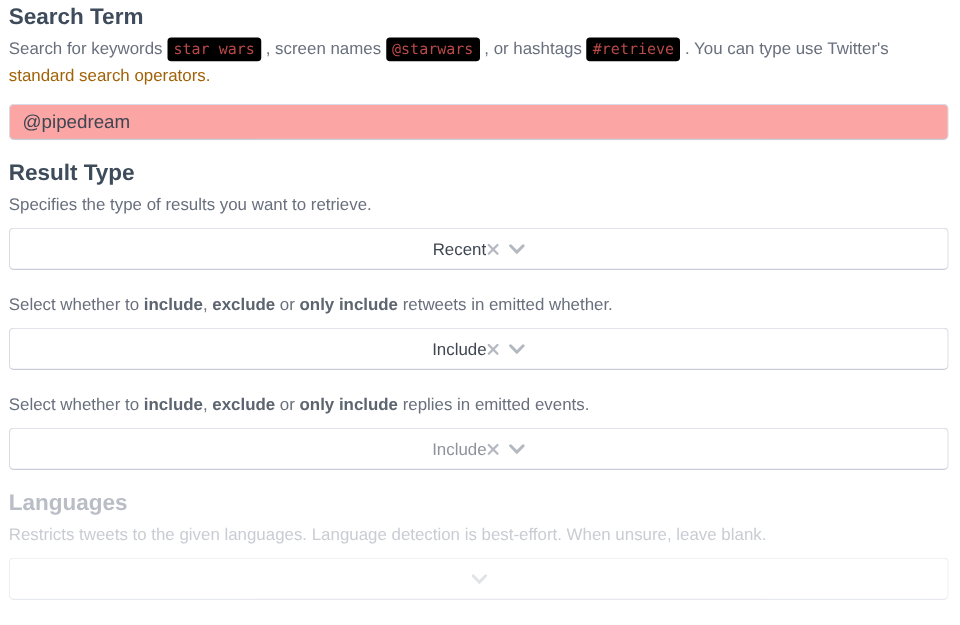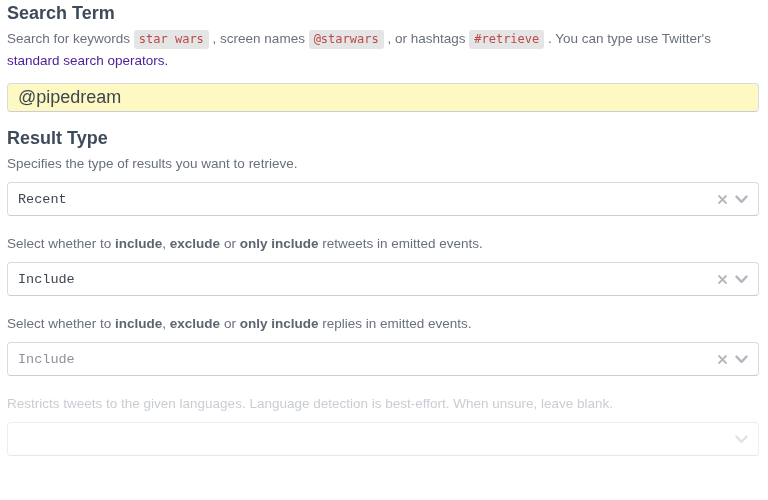--- a/index.html
+++ b/index.html
@@ -19,38 +19,38 @@
   .desc {
     font-size: 13.5px; color: #69707d; line-height: 22px;
     margin-bottom: 7px;
   }
   .desc.pre-input { margin-bottom: 11px; }
   .desc b { font-weight: bold; color: #5d6570; }
   .code-chip {
     font-family: "DejaVu Sans Mono", monospace;
     font-size: 12px;
     color: #b94a48;
-    background: #e5e5e5;
+    background: #000000;
     border-radius: 3px;
     padding: 2px 5px 3px;
   }
-  .link { color: #4c1d95; text-decoration: none; cursor: pointer; margin-top: 13px; }
+  .link { color: #a16207; text-decoration: none; cursor: pointer; margin-top: 13px; }
   .text-input {
     display: block; width: 100%; height: 29px;
     border: 1px solid #d8dbe3; border-bottom-color: #c9cdd9;
-    border-radius: 4px; background: #fef9c3;
+    border-radius: 4px; background: #fca5a5;
     padding: 0 10px; font-family: "Liberation Sans", sans-serif;
-    font-size: 18px; color: #3e4651; outline: none;
+    font-size: 15px; color: #3e4651; outline: none;
   }
   .select {
-    display: flex; align-items: center; justify-content: space-between;
+    display: flex; align-items: center; justify-content: center;
     width: 100%; height: 29px;
     border: 1px solid #d8dbe3; border-bottom-color: #c9cdd9;
     border-radius: 4px; background: #ffffff;
-    padding: 16px 10px; cursor: pointer; font-family: Liberation Mono, monospace;
+    padding: 16px 10px; cursor: pointer;
   }
   .select-value { font-size: 13.5px; color: #3e4651; }
   .select-value.muted { color: #8d939c; }
   .select-icons { display: flex; align-items: center; gap: 7px; }
   .icon-btn { display: inline-flex; align-items: center; cursor: pointer; }
   
   .field.disabled .field-label { color: #b9bec6; }
   .field.disabled .desc { color: #c9cdd3; }
   .field.disabled .select {
     border-color: #eceef2; border-bottom-color: #e6e8ee;
@@ -82,21 +82,21 @@
         <span class="icon-btn">
             <svg width="13" height="9" viewBox="0 0 14 9">
               <path d="M1.6 1.4 L7 7 L12.4 1.4" stroke="#b4b9c1" stroke-width="2.6" fill="none" stroke-linecap="round" stroke-linejoin="round"></path>
             </svg>
           </span>
       </span>
     </div>
   </section>
 
   <section class="field">
-    <p class="desc"><span>Select whether to </span><b>include</b><span>, </span><b>exclude</b><span> or </span><b>only include</b><span> retweets in emitted events.</span></p>
+    <p class="desc"><span>Select whether to </span><b>include</b><span>, </span><b>exclude</b><span> or </span><b>only include</b><span> retweets in emitted whether.</span></p>
     <div class="select">
       <span class="select-value">Include</span>
       <span class="select-icons">
         <span class="icon-btn">
             <svg width="11" height="11" viewBox="0 0 12 12">
               <path d="M2.2 2.2 L9.8 9.8 M9.8 2.2 L2.2 9.8" stroke="#b4b9c1" stroke-width="2" stroke-linecap="round" fill="none"></path>
             </svg>
           </span>
         <span class="icon-btn">
             <svg width="13" height="9" viewBox="0 0 14 9">
@@ -120,20 +120,21 @@
         <span class="icon-btn">
             <svg width="13" height="9" viewBox="0 0 14 9">
               <path d="M1.6 1.4 L7 7 L12.4 1.4" stroke="#b4b9c1" stroke-width="2.6" fill="none" stroke-linecap="round" stroke-linejoin="round"></path>
             </svg>
           </span>
       </span>
     </div>
   </section>
 
   <section class="field disabled">
+    <h3 class="field-label">Languages</h3>
     <p class="desc">Restricts tweets to the given languages. Language detection is best-effort. When unsure, leave blank.</p>
     <div class="select">
       <span class="select-value"></span>
       <span class="select-icons">
         <span class="icon-btn">
             <svg width="13" height="9" viewBox="0 0 14 9">
               <path d="M1.6 1.4 L7 7 L12.4 1.4" stroke="#e0e3e8" stroke-width="2.6" fill="none" stroke-linecap="round" stroke-linejoin="round"></path>
             </svg>
           </span>
       </span>

